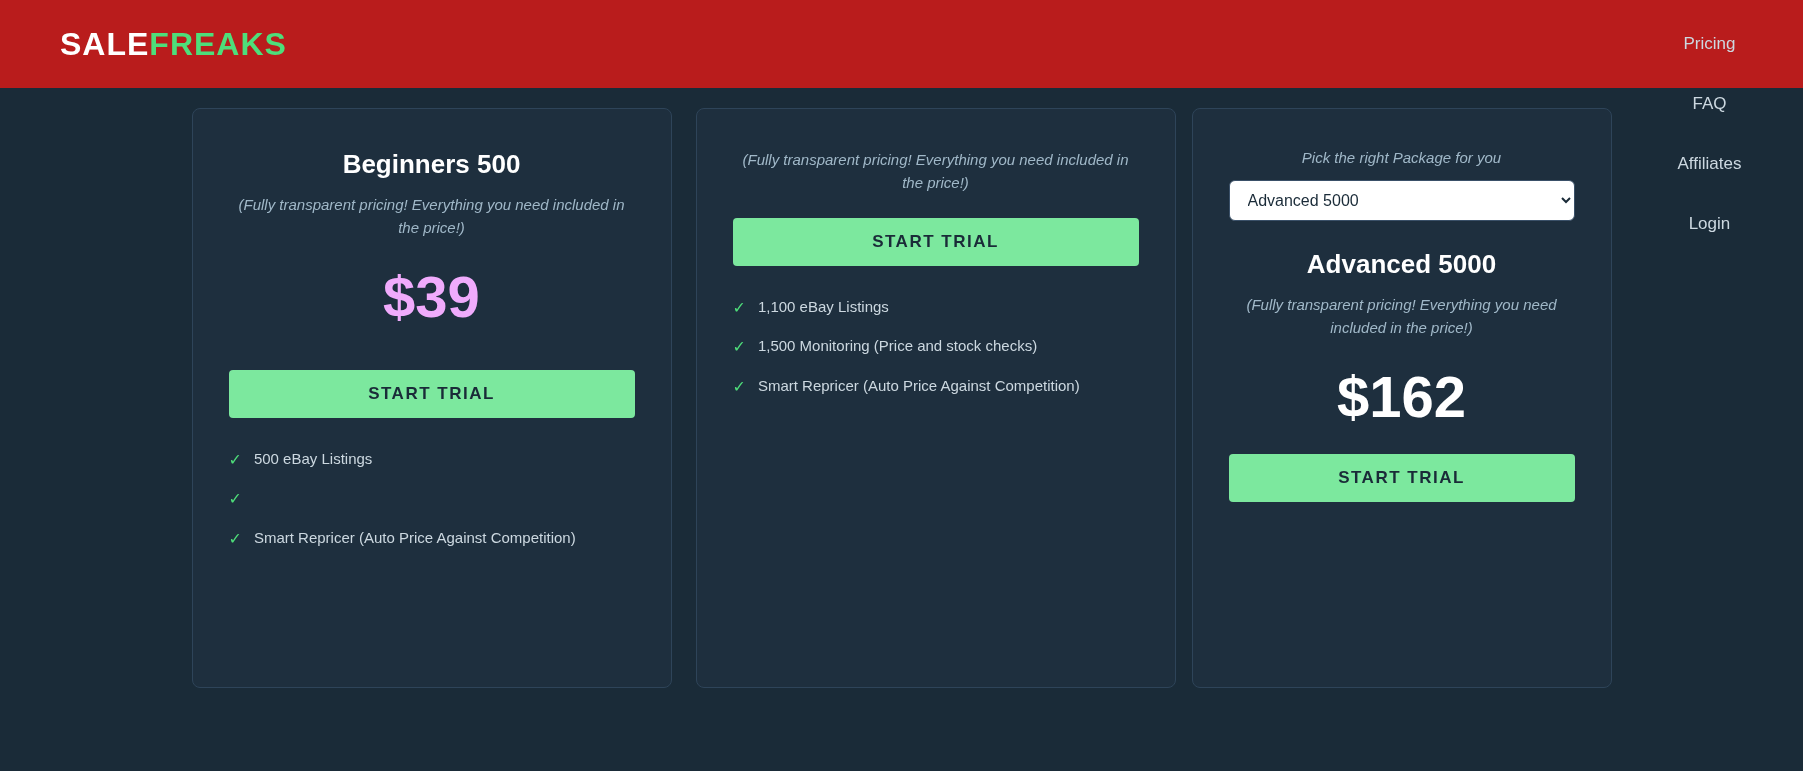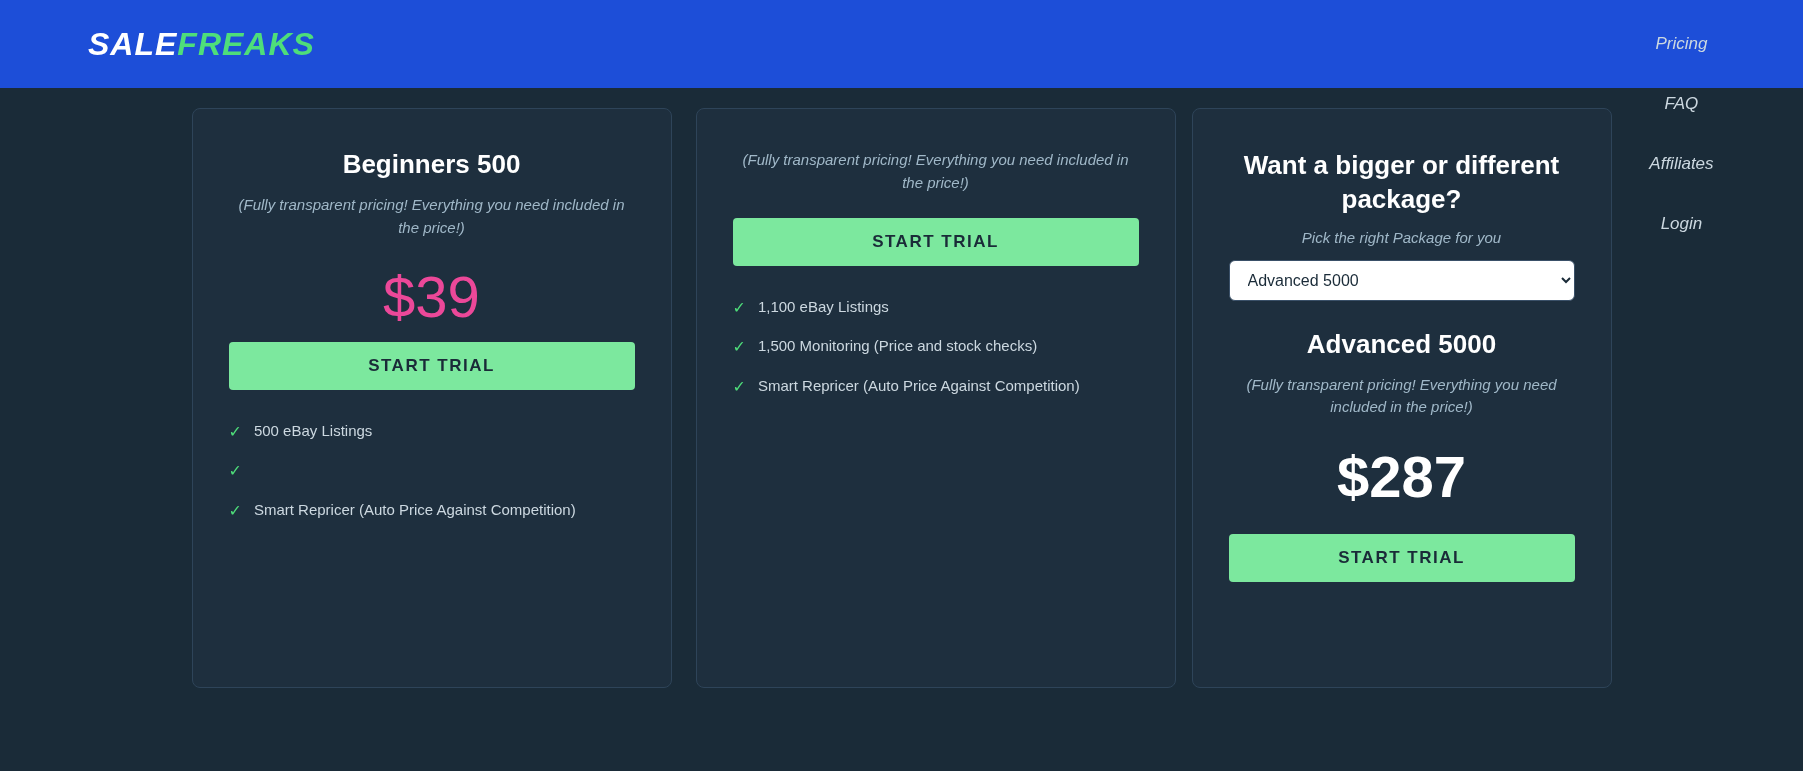--- a/index.html
+++ b/index.html
@@ -9,24 +9,23 @@
       background-color: #1a2b38;
       color: #ffffff;
       min-height: 771px;
     }
 
     
     .navbar {
       display: flex;
       align-items: center;
       justify-content: space-between;
-      padding: 0 88px;
+      padding: 0 60px;
       height: 88px;
-      background-color: #1d4ed8;
-      font-style: italic;
+      background-color: #b91c1c;
     }
 
     .logo-wrapper {
       display: flex;
       align-items: center;
     }
 
     .logo-sale {
       font-size: 32px;
       font-weight: 900;
@@ -93,23 +92,23 @@
       font-size: 15px;
       color: #a0b8c8;
       font-style: italic;
       text-align: center;
       margin-bottom: 24px;
       line-height: 1.5;
     }
 
     .card-price {
       font-size: 58px;
-      font-weight: 400;
-      color: #ec4899;
-      margin-bottom: 12px;
+      font-weight: 700;
+      color: #f0abfc;
+      margin-bottom: 40px;
     }
 
     .btn-trial {
       background-color: #7ce89e;
       color: #1a2b38;
       border: none;
       border-radius: 4px;
       padding: 14px 60px;
       font-size: 17px;
       font-weight: 700;
@@ -276,26 +275,25 @@
         <span>1,500 Monitoring (Price and stock checks)</span>
       </li>
       <li>
         <span class="check-icon">✓</span>
         <span>Smart Repricer (Auto Price Against Competition)</span>
       </li>
     </ul>
   </div>
 
   <div class="card-right">
-    <div class="want-title">Want a bigger or different package?</div>
     <div class="pick-label">Pick the right Package for you</div>
     <select class="package-select">
       <option>Advanced 5000</option>
       <option>Advanced 10000</option>
       <option>Advanced 20000</option>
     </select>
     <div class="card-title">Advanced 5000</div>
     <div class="card-subtitle">(Fully transparent pricing! Everything you need included in the price!)</div>
-    <div class="card-price">$287</div>
+    <div class="card-price">$162</div>
     <button class="btn-trial">START TRIAL</button>
   </div>
 
 </section>
 
 </body></html>

